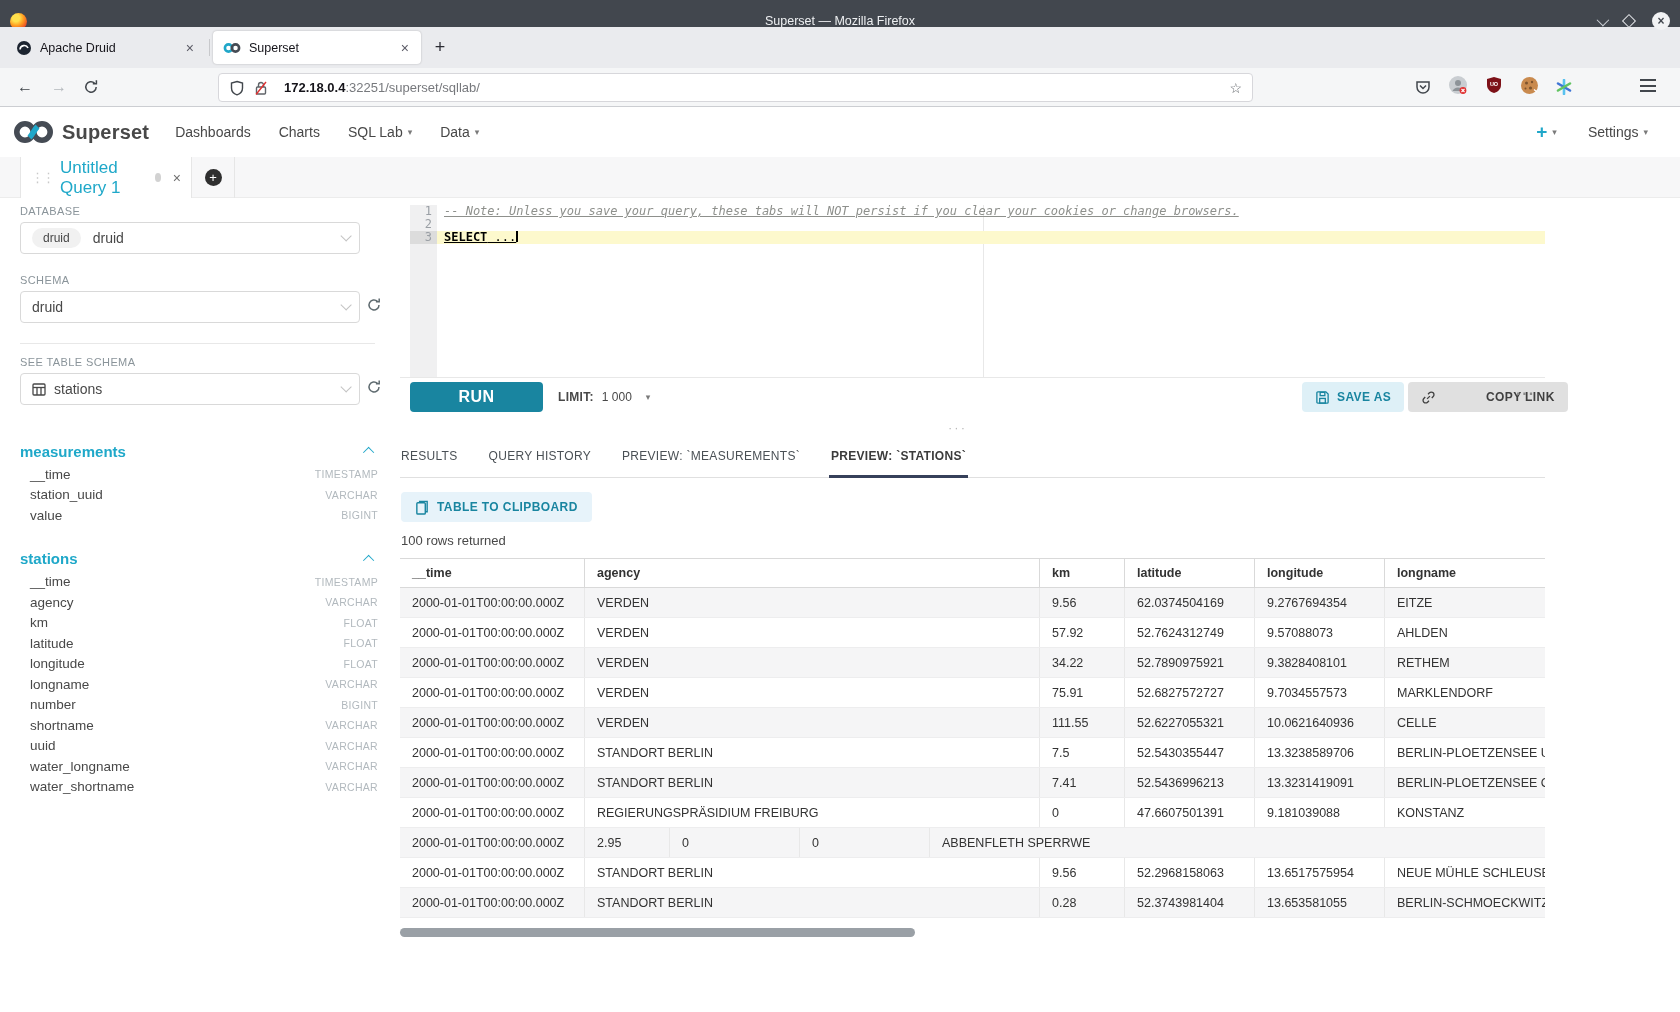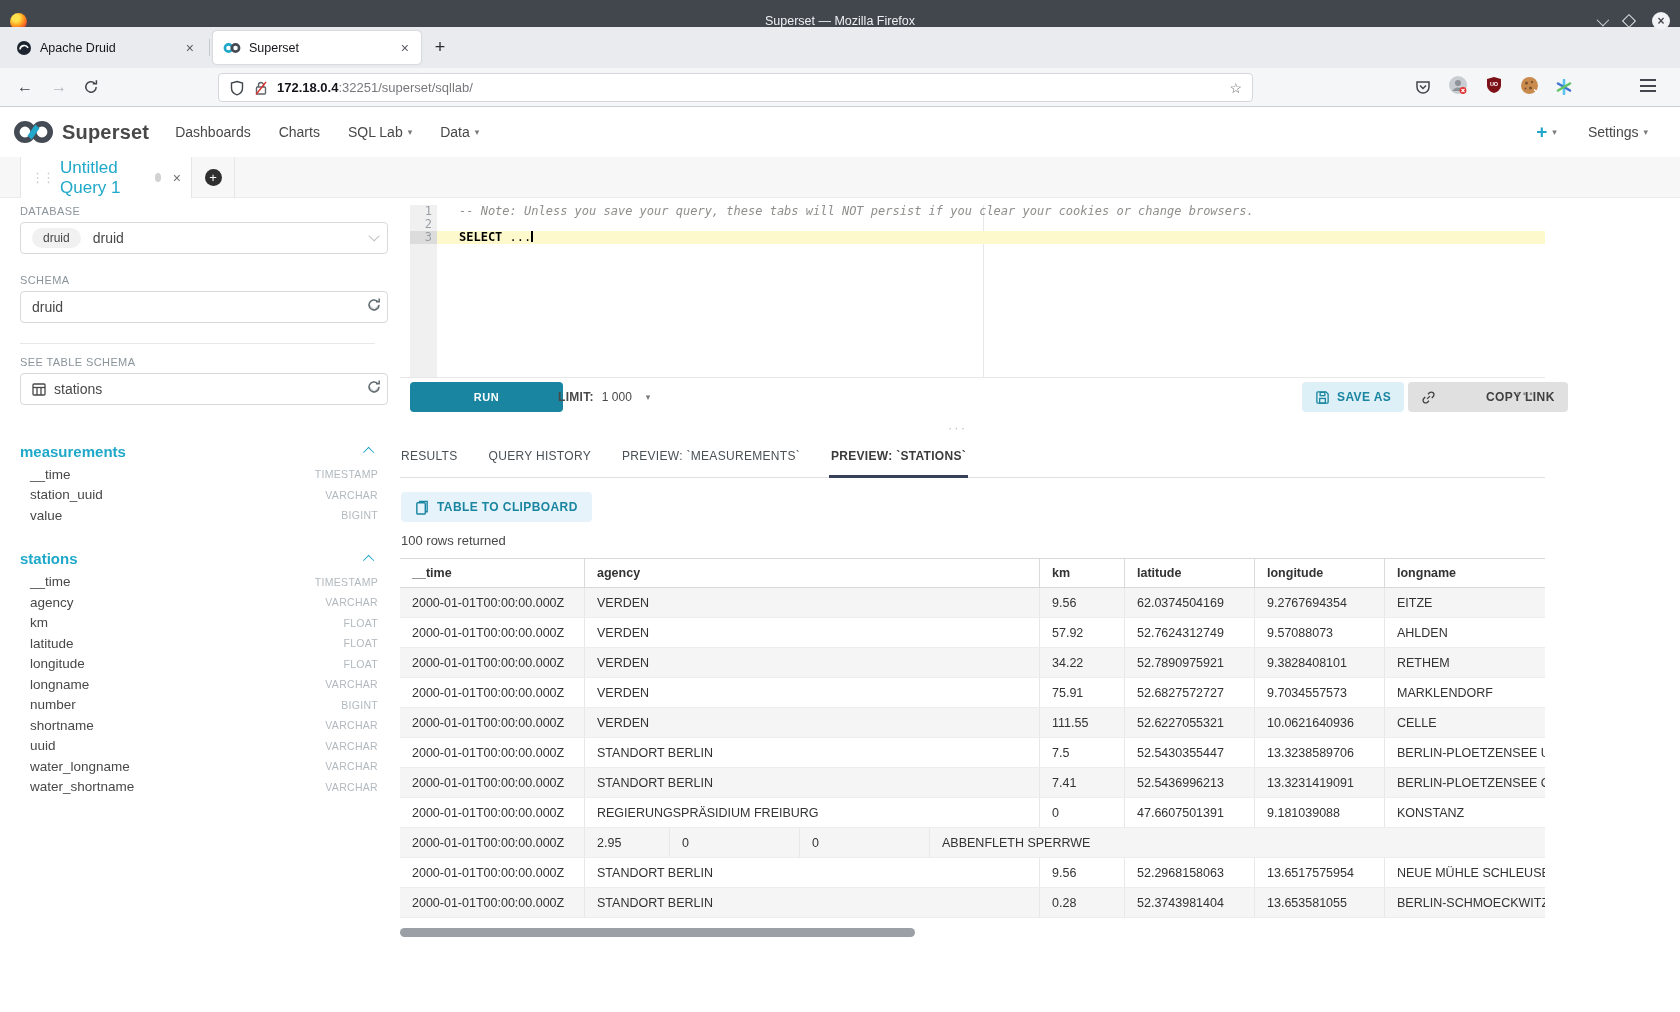--- a/index.html
+++ b/index.html
@@ -32,21 +32,21 @@
   .ff-newtab { position:absolute; left:428px; top:10px; font-size:18px; color:#2b2b33; width:24px; text-align:center; }
 
   
   .navtoolbar { position:absolute; left:0; top:68px; width:1680px; height:39px; background:#f5f6f7;
                 border-bottom:1px solid #ccced2; display:flex; align-items:center; }
   .nav-arrow { font-size:16px; color:#3e4349; width:34px; text-align:center; }
   .nav-arrow.disabled { color:#b4b8bd; }
   .nav-reload { width:30px; display:flex; justify-content:center; }
   .urlfield { position:absolute; left:218px; top:5px; width:1035px; height:29px; background:#fff;
               border:1px solid #d7d7db; border-radius:4px; display:flex; align-items:center; padding:0 10px; }
-  .url-host { font-size:13px; color:#15141a; font-weight:bold; margin-left:8px; }
+  .url-host { font-size:13px; color:#15141a; font-weight:bold; margin-left:15px; }
   .url-rest { font-size:13px; color:#77797d; }
   .url-star { margin-left:auto; font-size:14px; color:#5f6368; }
   .tool-icons { position:absolute; right:108px; top:0; height:38px; display:flex; align-items:center; gap:17px; }
   .hamburger { position:absolute; right:24px; top:11px; width:16px; }
   .hamburger div { height:2px; background:#42474d; margin-bottom:3.5px; }
 
   
   .ss-header { position:absolute; left:0; top:107px; width:1680px; height:50px; background:#fff;
                display:flex; align-items:center; }
   .ss-logo { margin-left:12px; display:flex; align-items:center; }
@@ -68,21 +68,21 @@
   .qtab-title { color:#1FA8C9; font-size:17px; }
   .qtab-dot { width:9px; height:9px; border-radius:50%; background:#d2d2d2; margin-left:9px; }
   .qtab-close { margin-left:12px; color:#6f6f6f; font-size:14px; }
   .qtab-add { position:absolute; left:192px; top:0; width:43px; height:41px; border-right:1px solid #e6e6e6;
               display:flex; align-items:center; justify-content:center; }
   .qtab-add-circle { width:17px; height:17px; border-radius:50%; background:#2f2f2f; color:#fff;
                      font-size:13px; display:flex; align-items:center; justify-content:center; line-height:1; }
 
   
   .sb-label { position:absolute; left:20px; font-size:11px; color:#8a949a; letter-spacing:.4px; }
-  .sb-select { position:absolute; left:20px; width:368px; height:32px; border:1px solid #d9d9d9; border-radius:4px;
+  .sb-select { position:absolute; left:20px; width:340px; height:32px; border:1px solid #d9d9d9; border-radius:4px;
                background:#fff; display:flex; align-items:center; padding:0 11px; font-size:14px; color:#484848; }
   .sb-chevron { margin-left:auto; width:8px; height:8px; border-right:1.4px solid #c3c3c3; border-bottom:1.4px solid #c3c3c3;
                 transform:rotate(45deg) translateY(-3px); }
   .db-pill { background:#f1f1f1; border-radius:11px; font-size:12px; color:#484848; padding:3px 11px; margin-right:12px; }
   .sb-refresh { position:absolute; left:366px; width:18px; height:18px; }
   .sb-divider { position:absolute; left:20px; width:355px; height:1px; background:#e8e8e8; }
   .schema-sections { position:absolute; left:20px; top:432px; width:358px; }
   .schema-head { height:26px; display:flex; align-items:center; justify-content:space-between; margin-top:6px; }
   .schema-title { color:#1FA8C9; font-size:15px; font-weight:bold; }
   .chev-up { width:8px; height:8px; border-right:1.6px solid #20A7C9; border-bottom:1.6px solid #20A7C9;
@@ -92,31 +92,31 @@
   .col-type { font-size:10.5px; color:#b2b9be; letter-spacing:.3px; }
   .section-gap { height:14px; }
 
   
   .editor { position:absolute; left:410px; top:205px; width:1135px; height:172px; background:#fff;
             font-family:"DejaVu Sans Mono", monospace; font-size:12px; }
   .ed-gutter { position:absolute; left:0; top:0; width:27px; height:172px; background:#f0f0f1; }
   .ed-gutter .ln { height:13px; line-height:13px; text-align:right; padding-right:5px; color:#9a9fa5; }
   .ed-gutter .ln.active { background:#dcdcdc; }
   .ed-lines { position:absolute; left:27px; top:0; right:0; }
-  .ed-line { height:13px; line-height:13px; white-space:pre; padding-left:22px; color:#000; }
+  .ed-line { height:13px; line-height:13px; white-space:pre; padding-left:7px; color:#000;text-decoration:underline; }
   .ed-line.comment { color:#8e908c; font-style:italic; }
   .ed-line.active { background:#fdf9cd; }
   .ed-kw { font-weight:bold; }
   .ed-cursor { display:inline-block; width:1.5px; height:11px; background:#000; vertical-align:-1px; }
   .print-margin { position:absolute; left:573px; top:0; width:1px; height:172px; background:#e8e8e8; }
 
   
   .ed-bottom-line { position:absolute; left:400px; top:377px; width:1145px; height:1px; background:#e8e8e8; }
-  .run-btn { position:absolute; left:410px; top:382px; width:153px; height:30px; background:#1985a0; color:#fff;
-             border:none; border-radius:4px; font-size:11px; font-weight:bold; letter-spacing:.5px;
+  .run-btn { position:absolute; left:410px; top:382px; width:133px; height:30px; background:#1985a0; color:#fff;
+             border:none; border-radius:4px; font-size:16px; font-weight:bold; letter-spacing:.5px;
              font-family:"Liberation Sans", sans-serif; }
   .limit-wrap { position:absolute; left:558px; top:390px; display:flex; align-items:center; font-size:12px; color:#484848; }
   .limit-label { font-weight:bold; letter-spacing:.3px; }
   .limit-value { margin-left:8px; }
   .limit-caret { margin-left:14px; }
   .btn-light { position:absolute; top:382px; height:30px; border:none; border-radius:4px; font-size:12px; font-weight:bold;
                letter-spacing:.4px; display:flex; align-items:center; padding:0 13px; font-family:"Liberation Sans", sans-serif; }
   .saveas-btn { left:1302px; background:#def0f7; color:#1985a0; }
   .copylink-btn { left:1408px; background:#e0e0e0; color:#404040;gap:43px; }
   .btn-light svg { margin-right:7px; }

